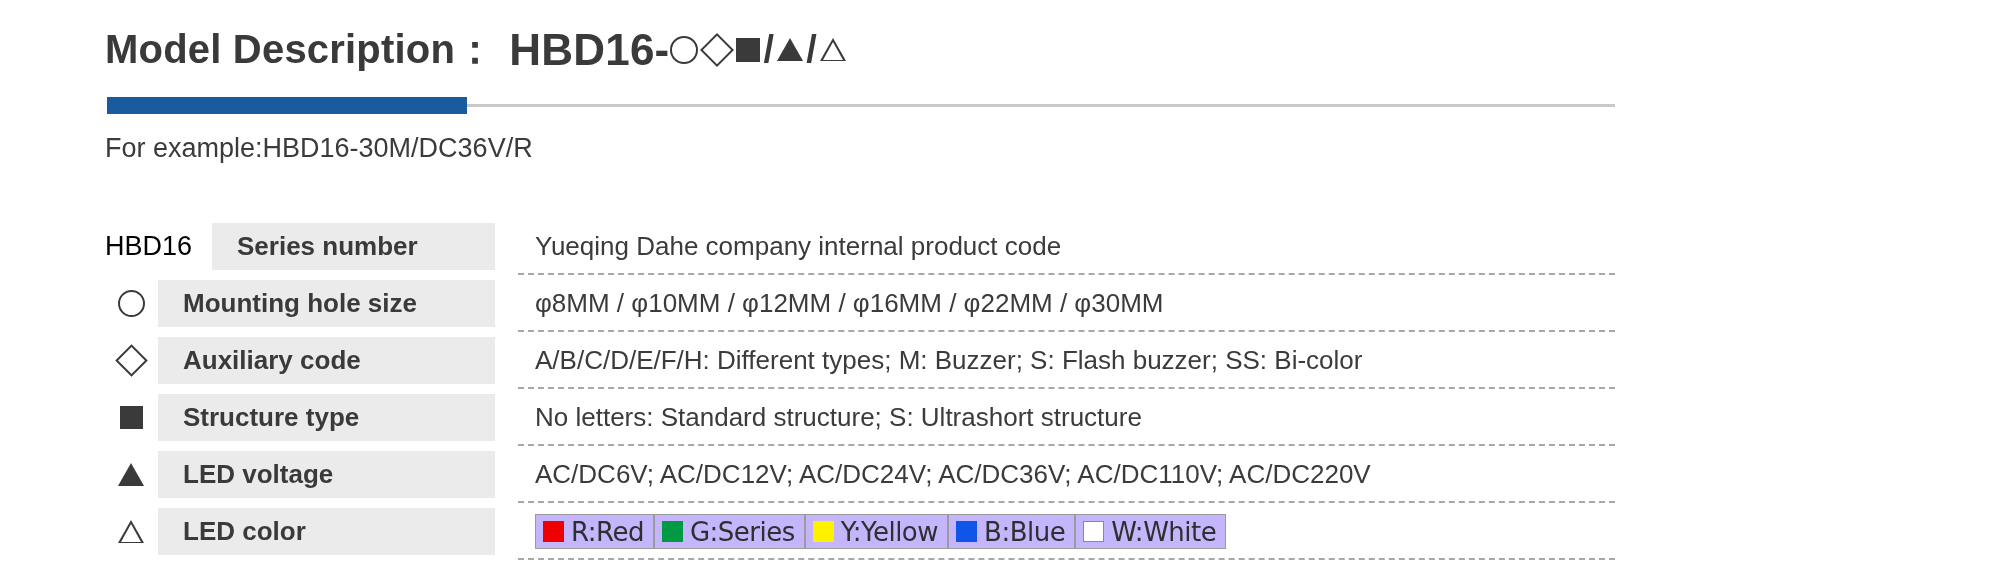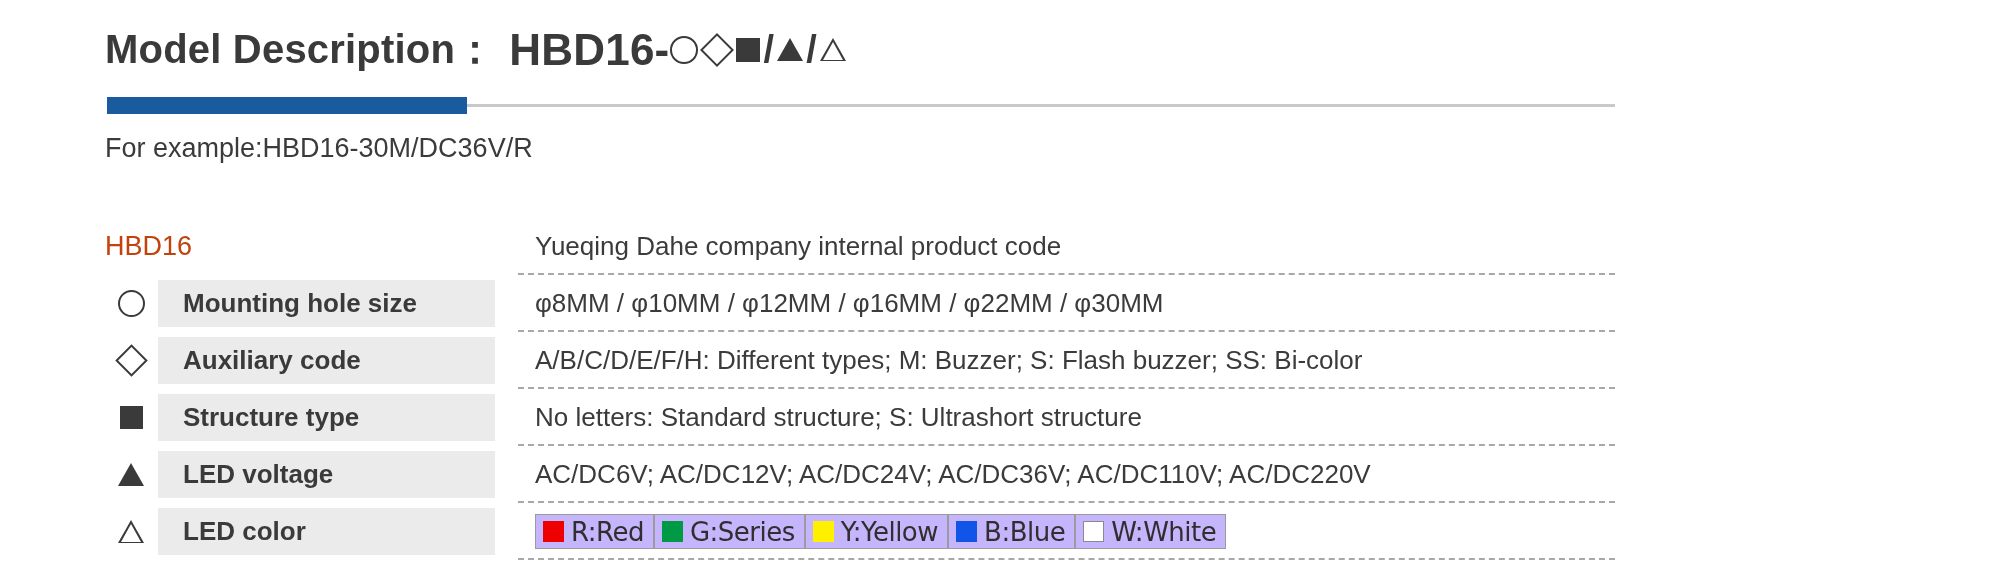--- a/index.html
+++ b/index.html
@@ -44,21 +44,21 @@
 
   
   .table{position:absolute;left:0;top:218px;width:2000px;}
   .row{position:relative;height:57px;}
   .sym-cell{
     position:absolute;left:105px;top:0;width:52px;height:57px;
     display:flex;align-items:center;justify-content:center;
   }
   .sym-cell.first{
     width:100px;left:105px;justify-content:flex-start;
-    font-size:27px;color:#c2410c;
+    font-size:27px;color:#000000;
   }
   .lbl{
     position:absolute;top:5px;height:47px;
     background:#ebebeb;display:flex;align-items:center;
     font-size:26px;font-weight:700;color:#3a3a3a;
     padding-left:25px;box-sizing:border-box;white-space:nowrap;
   }
   .lbl.first{left:212px;width:283px;}
   .lbl.rest{left:158px;width:337px;}
 
@@ -114,20 +114,21 @@
 
   <div class="rule-grey"></div>
   <div class="rule-blue"></div>
 
   <div class="example">For example:HBD16-30M/DC36V/R</div>
 
   <div class="table">
 
     <div class="row">
       <div class="sym-cell first">HBD16</div>
+      <div class="lbl first">Series number</div>
       <div class="desc">Yueqing Dahe company internal product code</div>
       <div class="dash"></div>
     </div>
 
     <div class="row">
       <div class="sym-cell">
         <span class="s-circle"></span>
       </div>
       <div class="lbl rest">Mounting hole size</div>
       <div class="desc">φ8MM / φ10MM / φ12MM / φ16MM / φ22MM / φ30MM</div>

